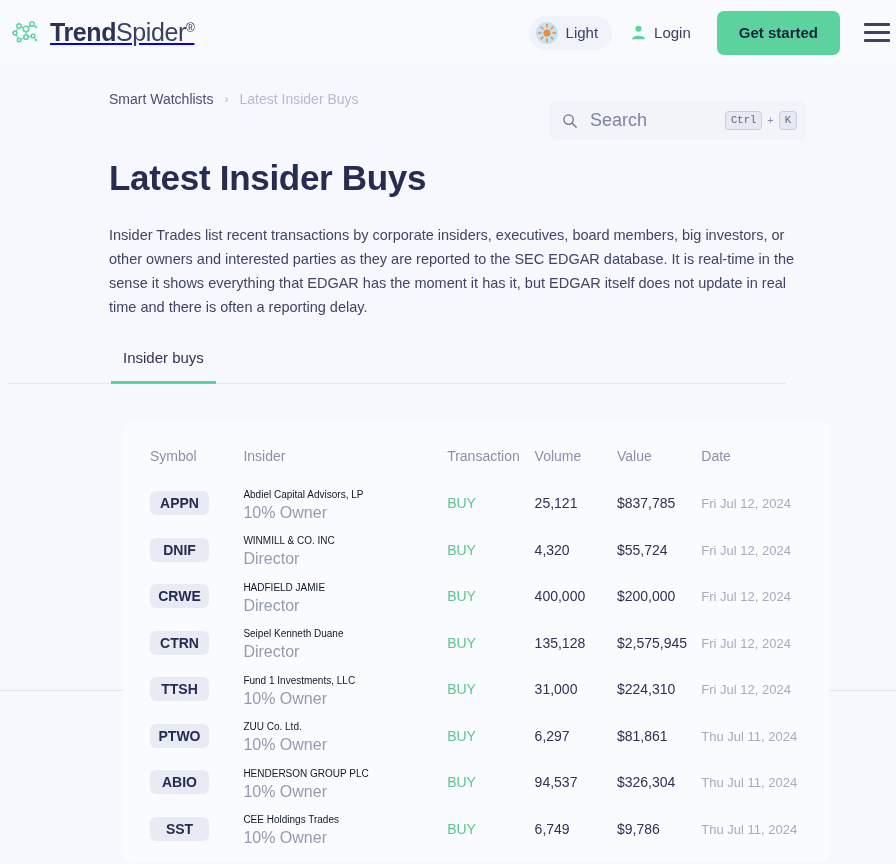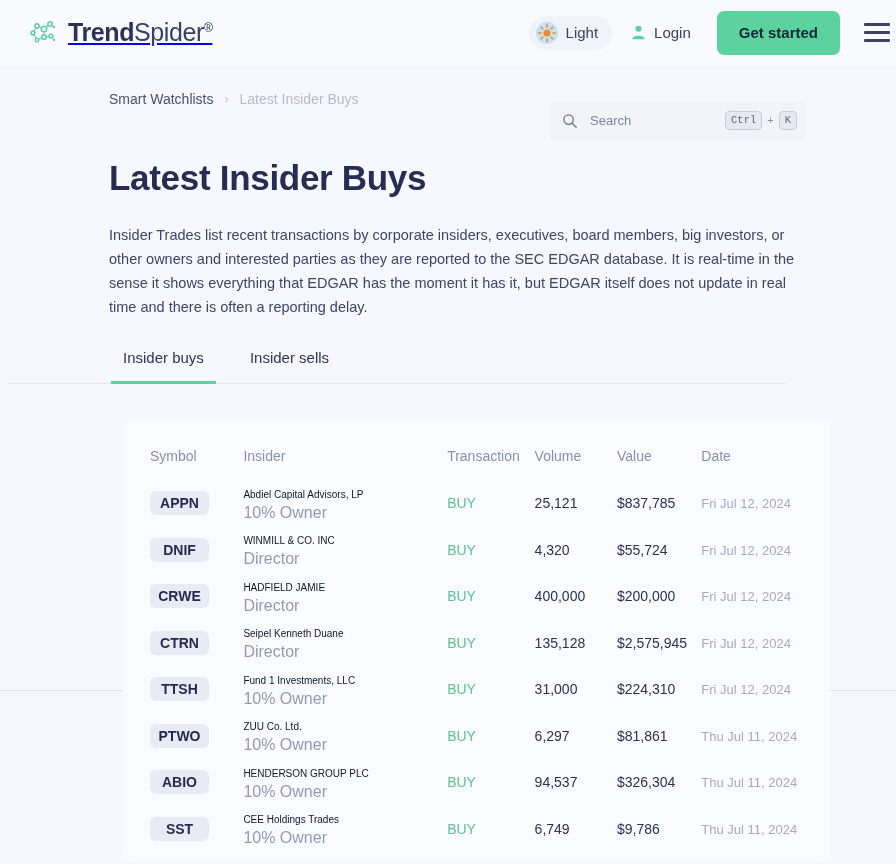--- a/index.html
+++ b/index.html
@@ -12,21 +12,21 @@
     -webkit-font-smoothing: antialiased;
   }
 
   
   .header {
     position: relative;
     height: 65px;
     background: #f9fafd;
     display: flex;
     align-items: center;
-    padding: 0 0 0 28px;
+    padding: 0 0 0 10px;
   }
   .logo-wrap {
     display: flex;
     align-items: center;
     gap: 6px;
   }
   .logo-mark { width: 34px; height: 34px; display: block; flex: none; }
   .logo-text {
     font-size: 25px;
     letter-spacing: -0.4px;
@@ -113,21 +113,21 @@
     align-items: center;
     padding: 0 9px 0 13px;
     cursor: text;
   }
   .search-icon { width: 16px; height: 16px; flex: none; display: block; }
   .search-input {
     border: none;
     background: transparent;
     outline: none;
     font-family: "Liberation Sans", sans-serif;
-    font-size: 13px;
+    font-size: 18px;
     color: #5a6080;
     margin-left: 12px;
     flex: 1;
     min-width: 0;
   }
   .search-input::placeholder { color: #7e849f; opacity: 1; }
   .kbd-group { display: flex; align-items: center; gap: 5px; flex: none; }
   .kbd {
     font-family: "Liberation Mono", monospace;
     font-size: 10.5px;
@@ -342,21 +342,20 @@
     <span class="kbd">K</span>
   </div>
 </div>
 
 <div class="content">
   <h1 class="page-title">Latest Insider Buys</h1>
   <p class="page-desc">Insider Trades list recent transactions by corporate insiders, executives, board members, big investors, or other owners and interested parties as they are reported to the SEC EDGAR database. It is real-time in the sense it shows everything that EDGAR has the moment it has it, but EDGAR itself does not update in real time and there is often a reporting delay.</p>
 
   <div class="tabs">
     <button class="tab active">Insider buys</button>
-    <button class="tab">Insider sells</button>
   </div>
 </div>
 
 <div class="divider-line"></div>
 
 <div class="table-card">
   <table>
     <thead>
       <tr>
         <th class="c-symbol">Symbol</th>

